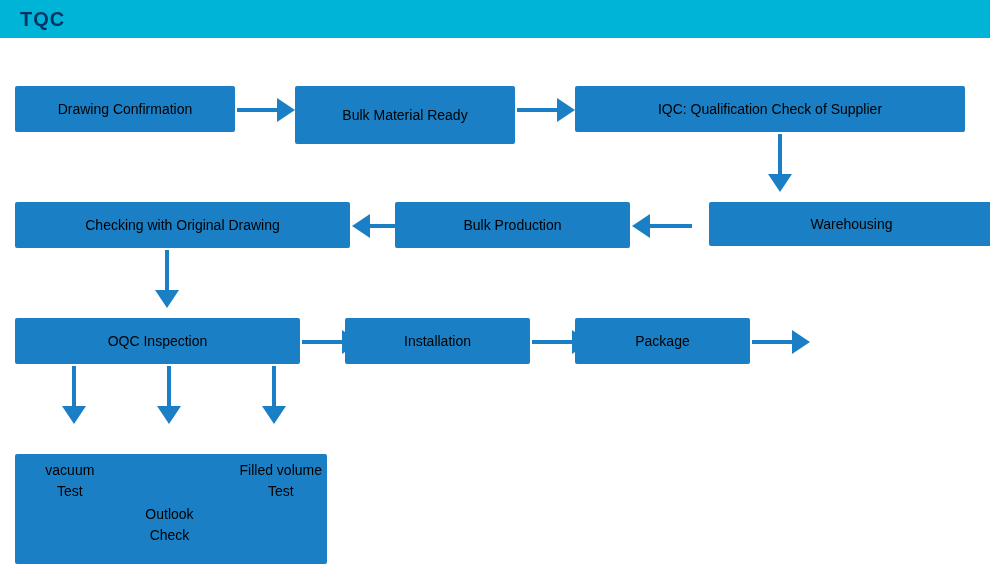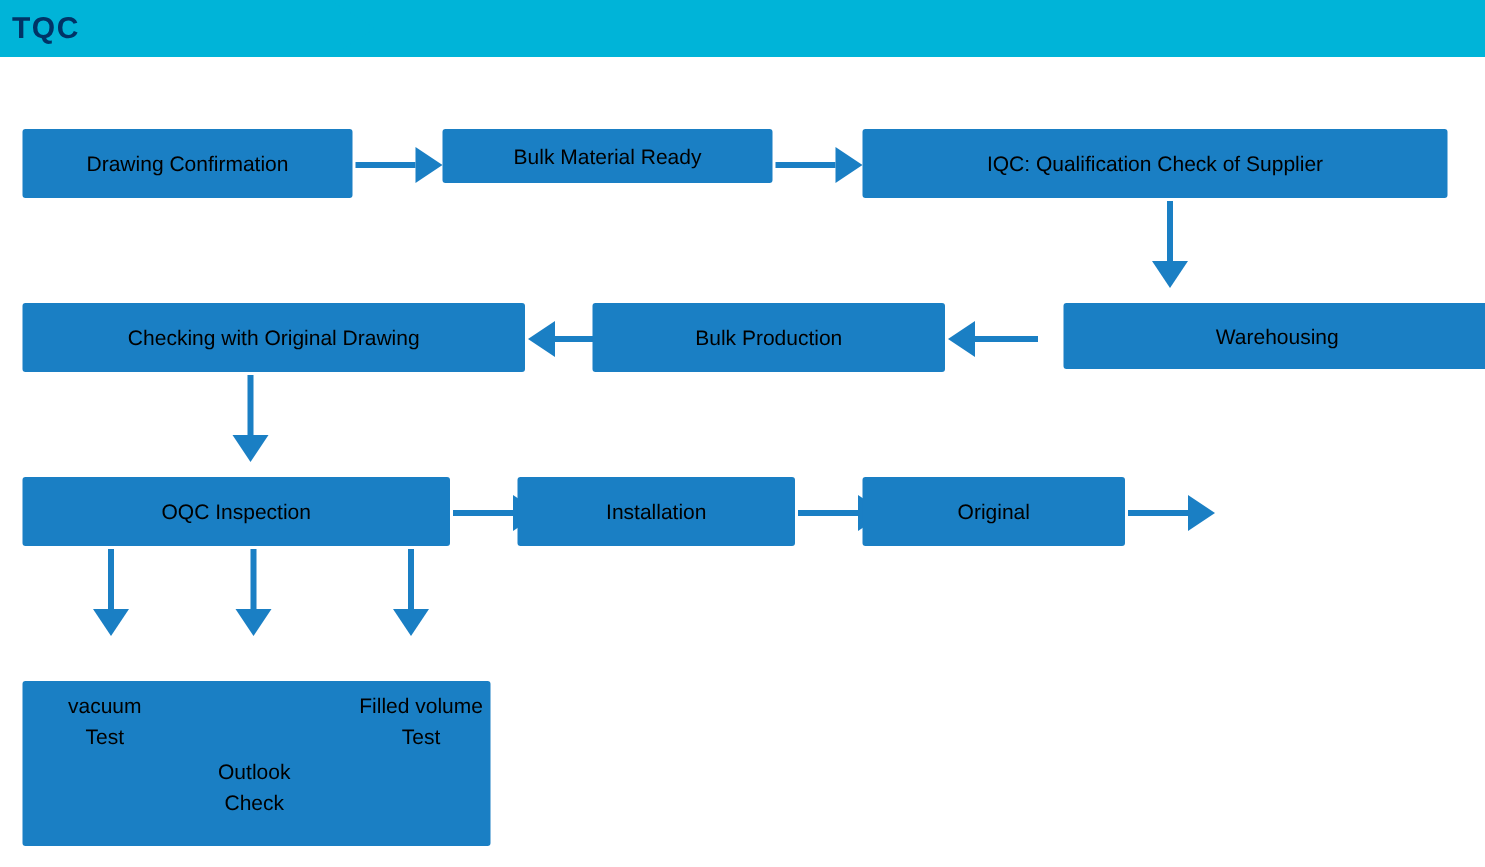--- a/index.html
+++ b/index.html
@@ -10,21 +10,21 @@
       font-family: Arial, sans-serif;
       overflow: hidden;
     }
 
     
     .header {
       background: #00b4d8;
       height: 38px;
       display: flex;
       align-items: center;
-      padding-left: 8px;
+      padding-left: 20px;
       position: relative;
     }
     .header-title {
       color: #003366;
       font-size: 20px;
       font-weight: bold;
       letter-spacing: 1px;
     }
     .header-arrow {
       position: absolute;
@@ -129,21 +129,21 @@
 </div>
 
 <div class="content" style="position:relative; height:540px;">
 
   <div class="box" style="left:15px; top:48px; width:220px; height:46px;">Drawing Confirmation</div>
 
   <div class="arrow-right" style="left:237px; top:60px;">
     <span class="arrow-right-line" style="width:40px;"></span>
   </div>
 
-  <div class="box" style="left:295px; top:48px; width:220px; height:36px;">Bulk Material Ready</div>
+  <div class="box" style="left:295px; top:48px; width:220px; height:58px;">Bulk Material Ready</div>
 
   <div class="arrow-right" style="left:517px; top:60px;">
     <span class="arrow-right-line" style="width:40px;"></span>
   </div>
 
   <div class="box" style="left:575px; top:48px; width:390px; height:46px;">IQC: Qualification Check of Supplier</div>
 
   <div class="arrow-down" style="left:768px; top:96px;">
     <span class="arrow-down-line" style="height:40px;"></span>
   </div>
@@ -171,21 +171,21 @@
   <div class="arrow-right" style="left:302px; top:292px;">
     <span class="arrow-right-line" style="width:40px;"></span>
   </div>
 
   <div class="box" style="left:345px; top:280px; width:185px; height:46px;">Installation</div>
 
   <div class="arrow-right" style="left:532px; top:292px;">
     <span class="arrow-right-line" style="width:40px;"></span>
   </div>
 
-  <div class="box" style="left:575px; top:280px; width:175px; height:46px;">Original</div>
+  <div class="box" style="left:575px; top:280px; width:175px; height:46px;">Package</div>
 
   <div class="arrow-right" style="left:752px; top:292px;">
     <span class="arrow-right-line" style="width:40px;"></span>
   </div>
 
 
   <div class="arrow-down" style="left:62px; top:328px;">
     <span class="arrow-down-line" style="height:40px;"></span>
   </div>
 

